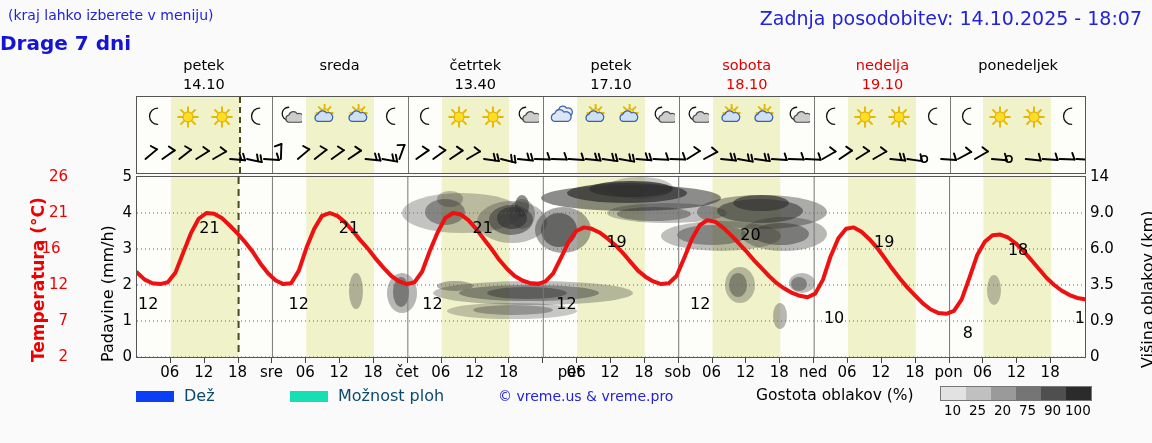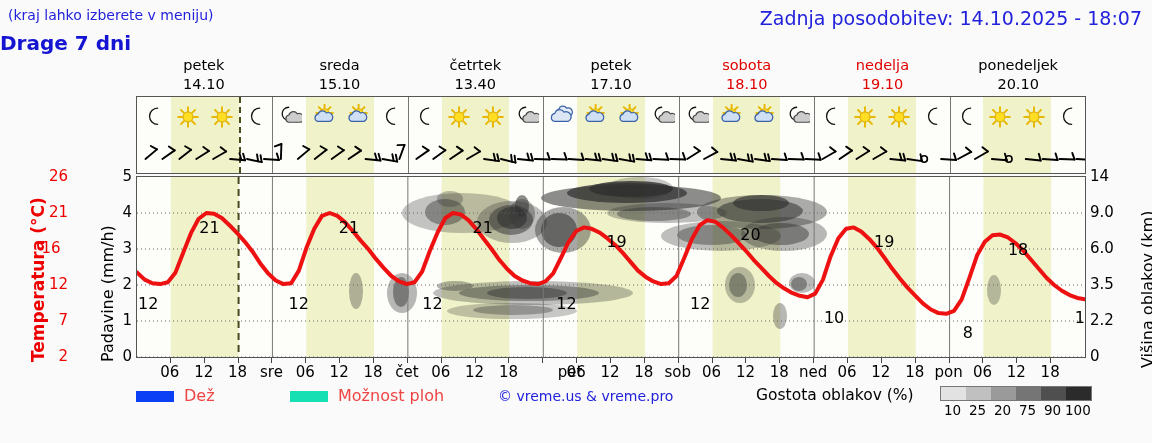--- a/index.html
+++ b/index.html
@@ -53,21 +53,21 @@
   
   #plot{left:136px;top:176px;width:950px;height:182px;border:1px solid #555;box-sizing:border-box;background:#fdfdfa;overflow:hidden;}
   #plotsvg{position:absolute;left:0;top:0;}
   
   #xaxis{left:136px;top:358px;width:950px;height:24px;}
   .xtick{position:absolute;top:0;width:1px;height:5px;background:#444;}
   .xlab{position:absolute;top:5px;font-size:15px;color:#000;transform:translateX(-50%);white-space:nowrap;}
   
   #legend{left:136px;top:386px;width:1010px;height:50px;}
   .lg-sw{position:absolute;width:38px;height:11px;}
-  .lg-tx{position:absolute;font-size:16px;color:#ef4444;white-space:nowrap;}
+  .lg-tx{position:absolute;font-size:16px;color:#0c4a6e;white-space:nowrap;}
   #copyright{position:absolute;font-size:14px;color:#2222dd;white-space:nowrap;}
   #cloudlegend-title{position:absolute;font-size:15.5px;color:#000;white-space:nowrap;}
   #cloudbar{position:absolute;display:flex;border:1px solid #777;box-sizing:content-box;}
   #cloudbar div{width:25px;height:13px;}
   #cloudnums{position:absolute;display:flex;}
   #cloudnums span{width:25px;text-align:center;font-size:13.5px;color:#000;}
 </style>
 </head>
 <body>
 
@@ -75,41 +75,39 @@
 <div class="abs" id="hdr-title">Drage 7 dni</div>
 <div class="abs" id="hdr-right">Zadnja posodobitev: 14.10.2025 - 18:07</div>
 
 <div class="abs" id="dayrow">
     <div class="daycell">
       <div>petek</div>
       <div class="dnum">14.10</div>
     </div>
     <div class="daycell">
       <div>sreda</div>
-      <div class="dnum">15.10</div>
     </div>
     <div class="daycell">
       <div>četrtek</div>
       <div class="dnum">13.40</div>
     </div>
     <div class="daycell">
       <div>petek</div>
       <div class="dnum">17.10</div>
     </div>
     <div class="daycell weekend">
       <div>sobota</div>
       <div class="dnum">18.10</div>
     </div>
     <div class="daycell weekend">
       <div>nedelja</div>
       <div class="dnum">19.10</div>
     </div>
     <div class="daycell">
       <div>ponedeljek</div>
-      <div class="dnum">20.10</div>
     </div>
   </div>
 
 <div class="abs" id="band">
   <div id="bandbg" class="abs">
       <div class="yellowband" style="left: 33.8571px; width: 67.7143px;"></div>
       <div class="yellowband" style="left: 169.286px; width: 67.7143px;"></div>
       <div class="yellowband" style="left: 304.714px; width: 67.7143px;"></div>
       <div class="yellowband" style="left: 440.143px; width: 67.7143px;"></div>
       <div class="yellowband" style="left: 575.571px; width: 67.7143px;"></div>
@@ -678,21 +676,21 @@
         <text x="948" y="146.4" font-size="16" font-family="DejaVu Sans, Liberation Sans, sans-serif" fill="#000" text-anchor="middle">10</text>
       </g>
     </svg>
 </div>
 
 <div class="abs" id="right-ticks" style="left:1090px;top:176px;width:36px;height:182px;">
     <div class="rightticklab" style="top: -9px;">14</div>
     <div class="rightticklab" style="top: 27px;">9.0</div>
     <div class="rightticklab" style="top: 63px;">6.0</div>
     <div class="rightticklab" style="top: 99px;">3.5</div>
-    <div class="rightticklab" style="top: 135px;">2.2</div>
+    <div class="rightticklab" style="top: 135px;">0.9</div>
     <div class="rightticklab" style="top: 171px;">0</div>
   </div>
 <div class="abs" id="rightaxis-title">
   <span>Višina oblakov (km)</span>
 </div>
 
 <div class="abs" id="xaxis">
     <div class="xtick" style="left: 33.8571px;"></div>
     <div class="xlab" style="left: 33.8571px;">06</div>
     <div class="xtick" style="left: 67.7143px;"></div>

